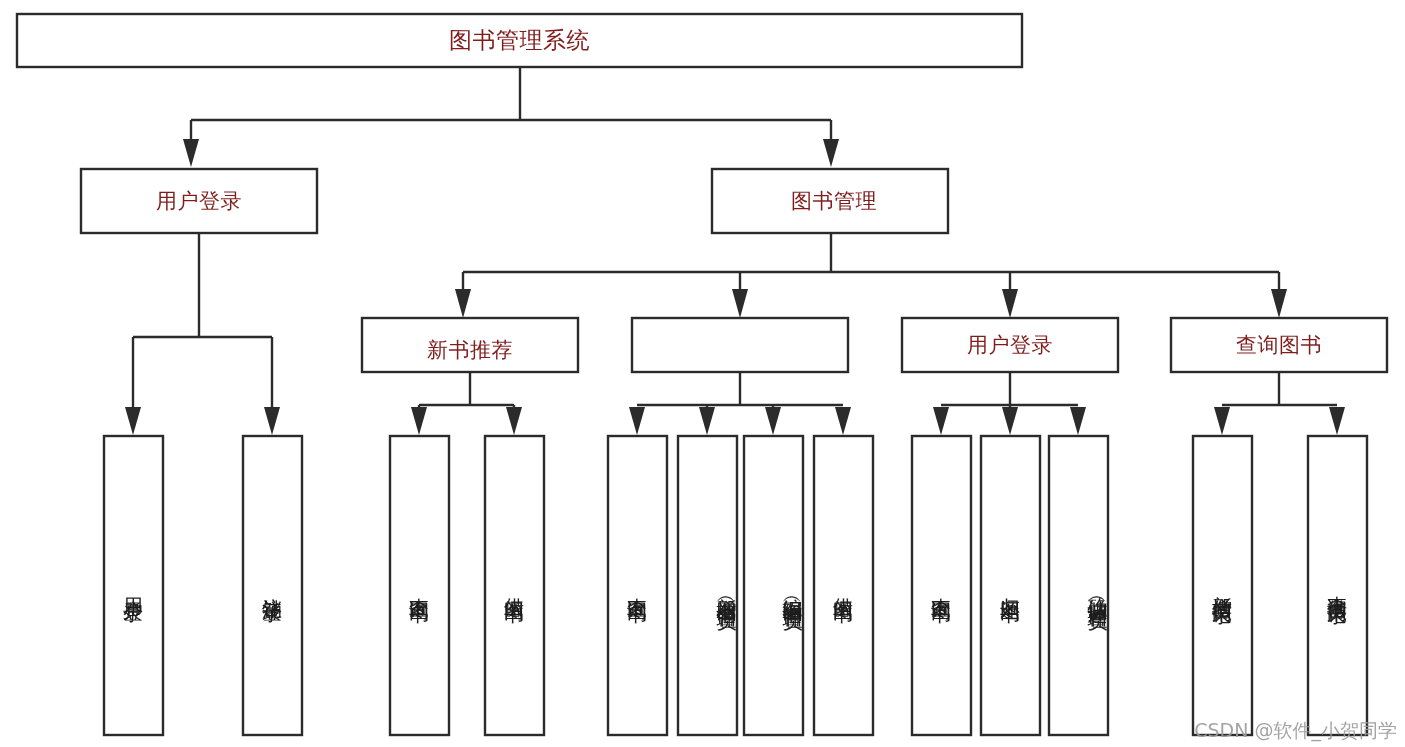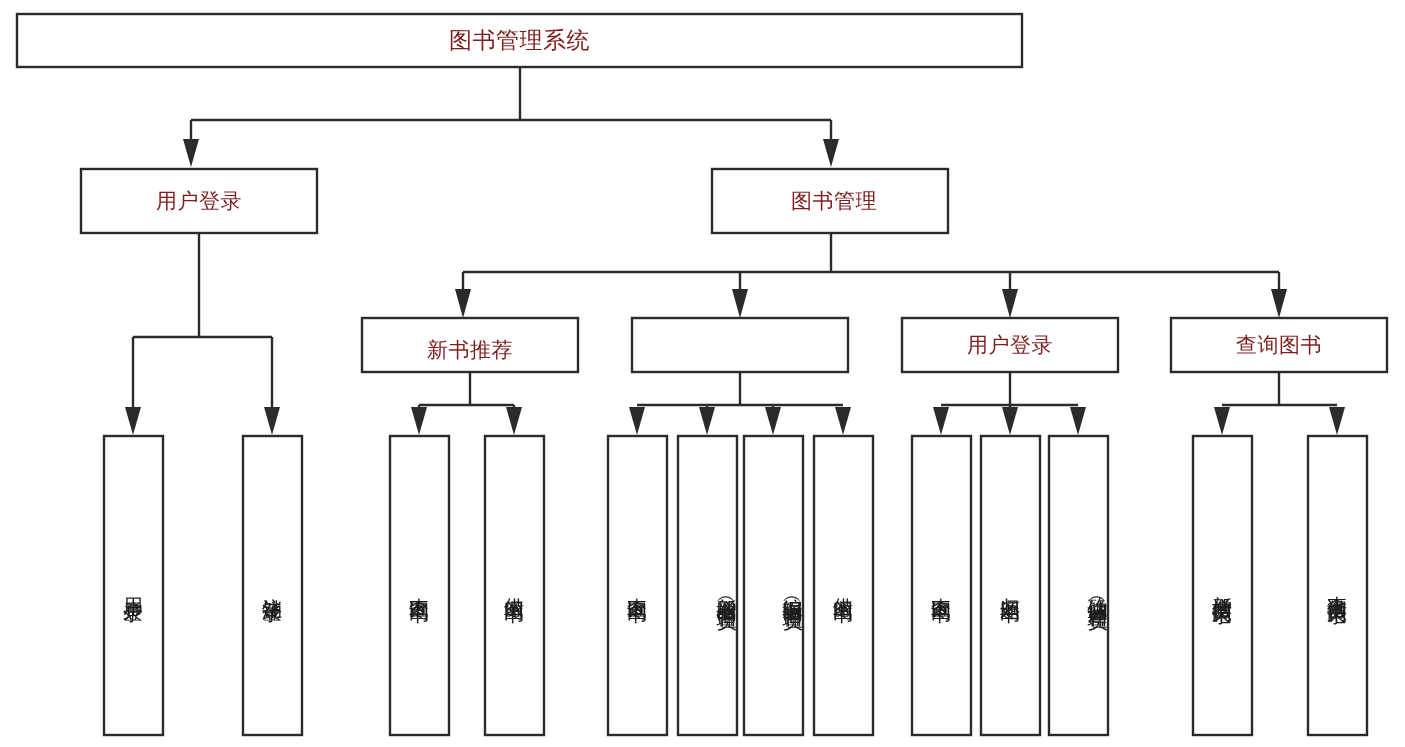--- a/index.html
+++ b/index.html
@@ -194,14 +194,15 @@
   <div class="node-label-v" style="left:608px; top:436px; width:59px; height:299px;">查询图书</div>
   <div class="node-label-v" style="left:678px; top:436px; width:59px; height:299px; align-items:flex-start; padding-top:10px; box-sizing:border-box;">新增图书（管理员）</div>
   <div class="node-label-v" style="left:744px; top:436px; width:59px; height:299px; align-items:flex-start; padding-top:10px; box-sizing:border-box;">编辑图书（管理员）</div>
   <div class="node-label-v" style="left:814px; top:436px; width:59px; height:299px;">借阅图书</div>
   <div class="node-label-v" style="left:912px; top:436px; width:59px; height:299px;">查询图书</div>
   <div class="node-label-v" style="left:981px; top:436px; width:59px; height:299px;">归还图书</div>
   <div class="node-label-v" style="left:1049px; top:436px; width:59px; height:299px; align-items:flex-start; padding-top:10px; box-sizing:border-box;">确认归还（管理员）</div>
   <div class="node-label-v" style="left:1193px; top:436px; width:59px; height:299px;">新增借阅记录</div>
   <div class="node-label-v" style="left:1308px; top:436px; width:59px; height:299px;">查询借阅记录</div>
 
+  <div class="watermark">CSDN @软件_小贺同学</div>
 
 </div>
 
 </body></html>

